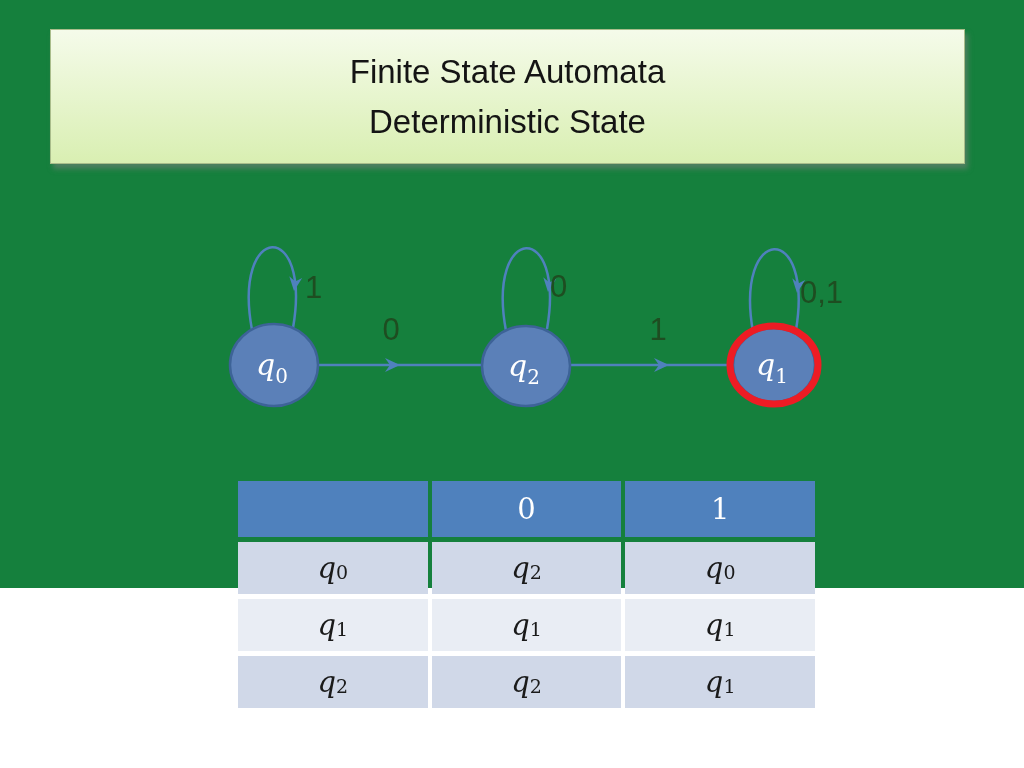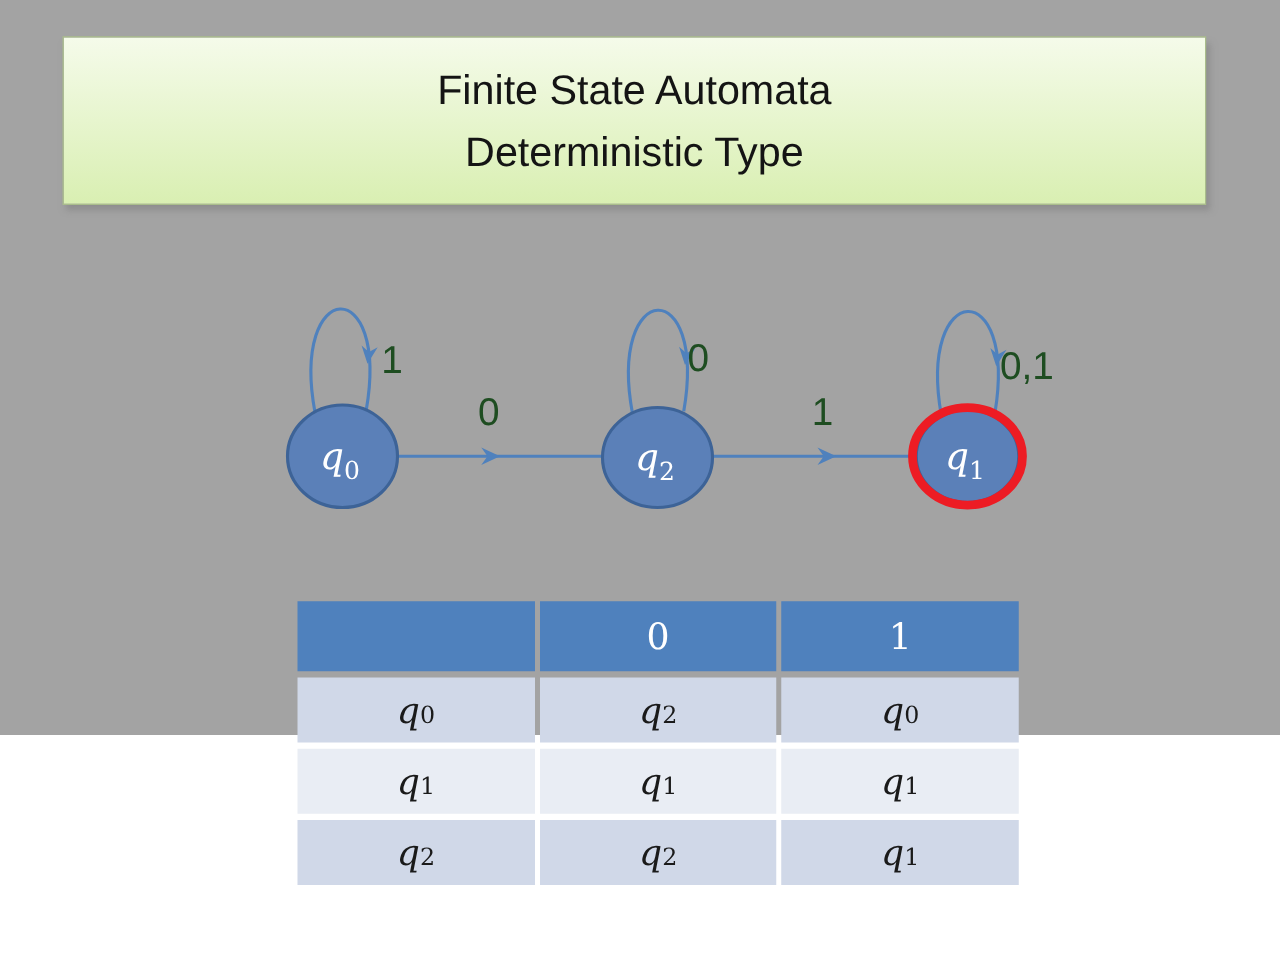--- a/index.html
+++ b/index.html
@@ -6,21 +6,21 @@
     --banner-top:#f5fbea; --banner-bottom:#d9efb2; --banner-border:#a9bd8b;
     --state-fill:#5b80b8; --state-border:#3d6397; --connector:#4f81bd;
     --accept-ring:#ed1c24; --label-green:#1e4d21;
     --table-header-bg:#4f81bd; --table-header-text:#ffffff;
     --table-row-odd:#d0d8e8; --table-row-even:#e9edf4; --table-text:#1a1a1a;
   }
   *{margin:0;padding:0;box-sizing:border-box;}
   html,body{width:1024px;height:768px;}
   body{font-family:"Liberation Sans",sans-serif;background:#ffffff;position:relative;overflow:hidden;}
 
-  .slide{position:absolute;left:0;top:0;width:1024px;height:588px;background:#a3a3a3;}
+  .slide{position:absolute;left:0;top:0;width:1024px;height:588px;background:#15803d;}
 
   
   .banner{
     position:absolute;left:50px;top:29px;width:915px;height:135px;
     border:1px solid var(--banner-border);
     background:linear-gradient(to bottom,var(--banner-top) 0%,var(--banner-bottom) 100%);
     box-shadow:3px 5px 5px rgba(125,125,125,0.55);
     display:flex;flex-direction:column;justify-content:center;align-items:center;
   }
   .banner-line{
@@ -55,21 +55,21 @@
   .cell .qb{font-style:italic;}
   .cell sub{font-size:19px;font-style:normal;line-height:1;transform:translateY(4px);vertical-align:baseline;}
 </style>
 </head>
 <body>
 
 <div class="slide">
 
   <div class="banner">
     <div class="banner-line">Finite State Automata</div>
-    <div class="banner-line">Deterministic Type</div>
+    <div class="banner-line">Deterministic State</div>
   </div>
 
   <svg class="diagram" viewBox="0 0 1024 768">
 
     <path class="loop-path" d="M 252 330 C 232 222, 312 218, 293 328"></path>
     <path class="arrow-head" d="M0,0 L-14,-6.5 L-9.5,0 L-14,6.5 Z" transform="translate(294,291) rotate(97)"></path>
     <path class="loop-path" d="M 506 331 C 486 223, 566 219, 547 329"></path>
     <path class="arrow-head" d="M0,0 L-14,-6.5 L-9.5,0 L-14,6.5 Z" transform="translate(548,292) rotate(97)"></path>
     <path class="loop-path" d="M 753 332 C 734 224, 814 220, 796 330"></path>
     <path class="arrow-head" d="M0,0 L-14,-6.5 L-9.5,0 L-14,6.5 Z" transform="translate(797,293) rotate(97)"></path>

